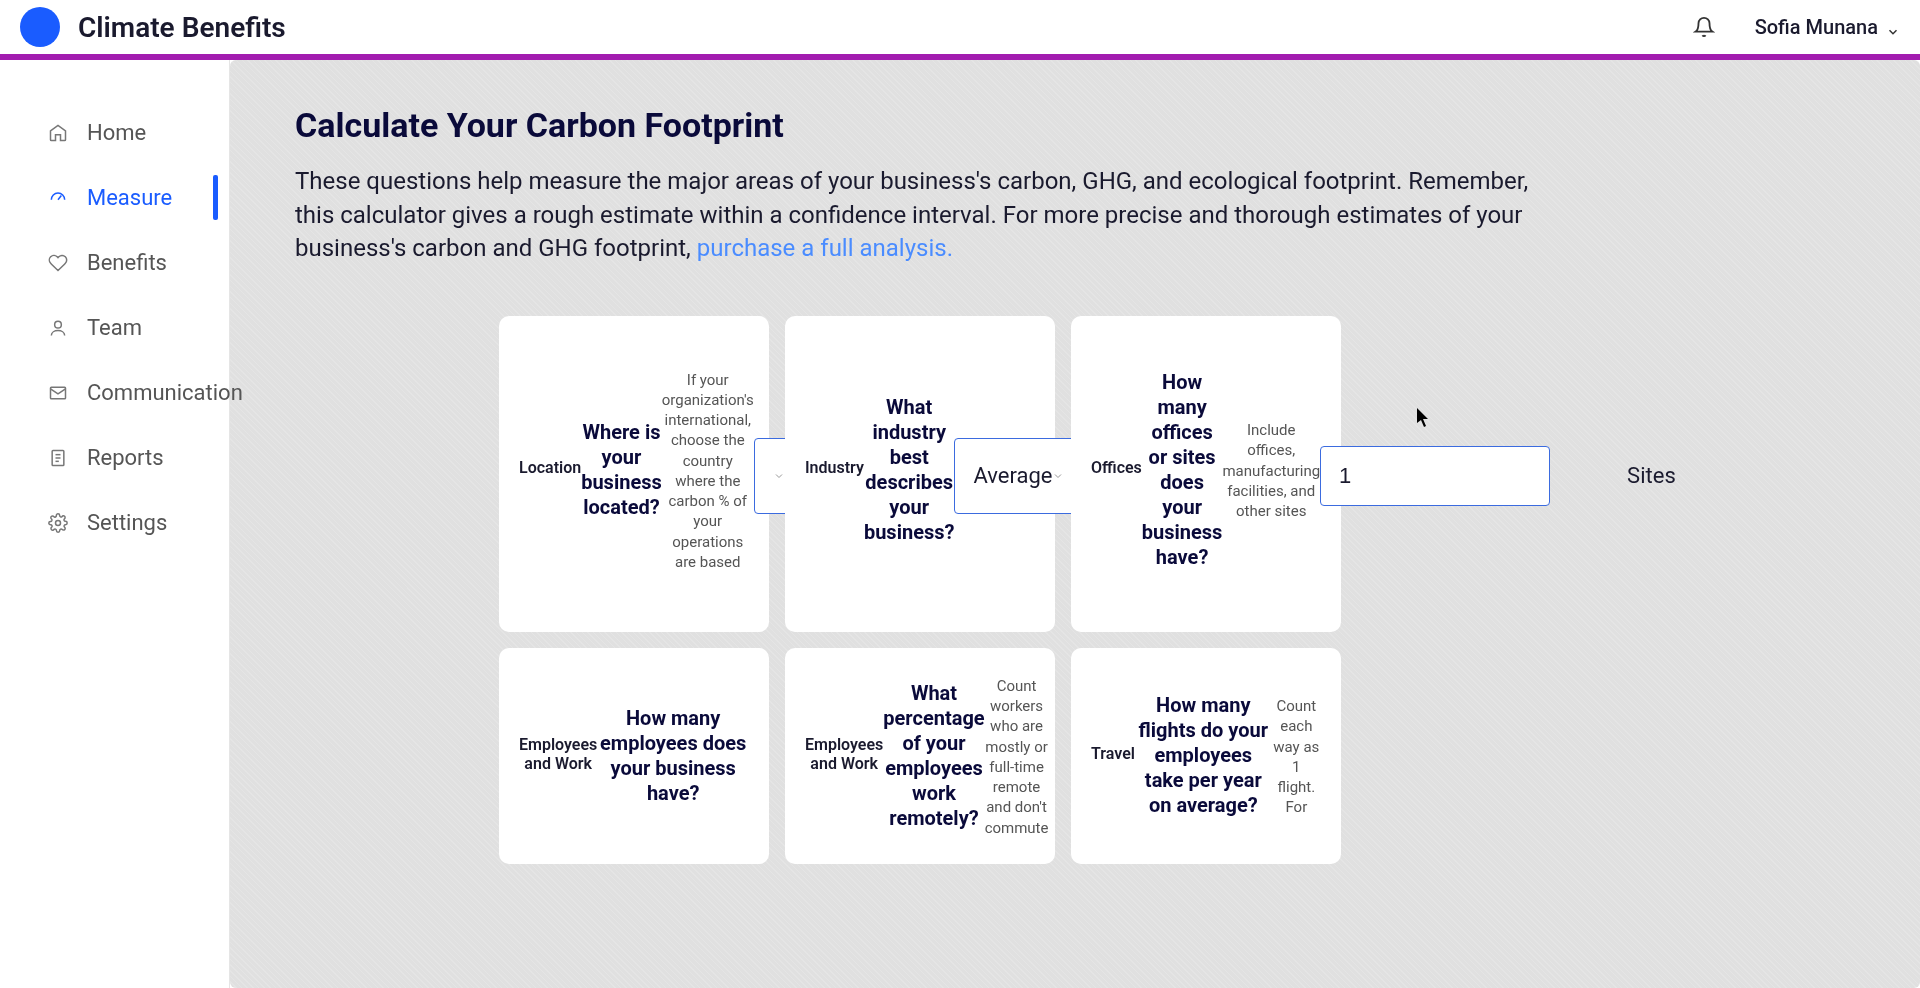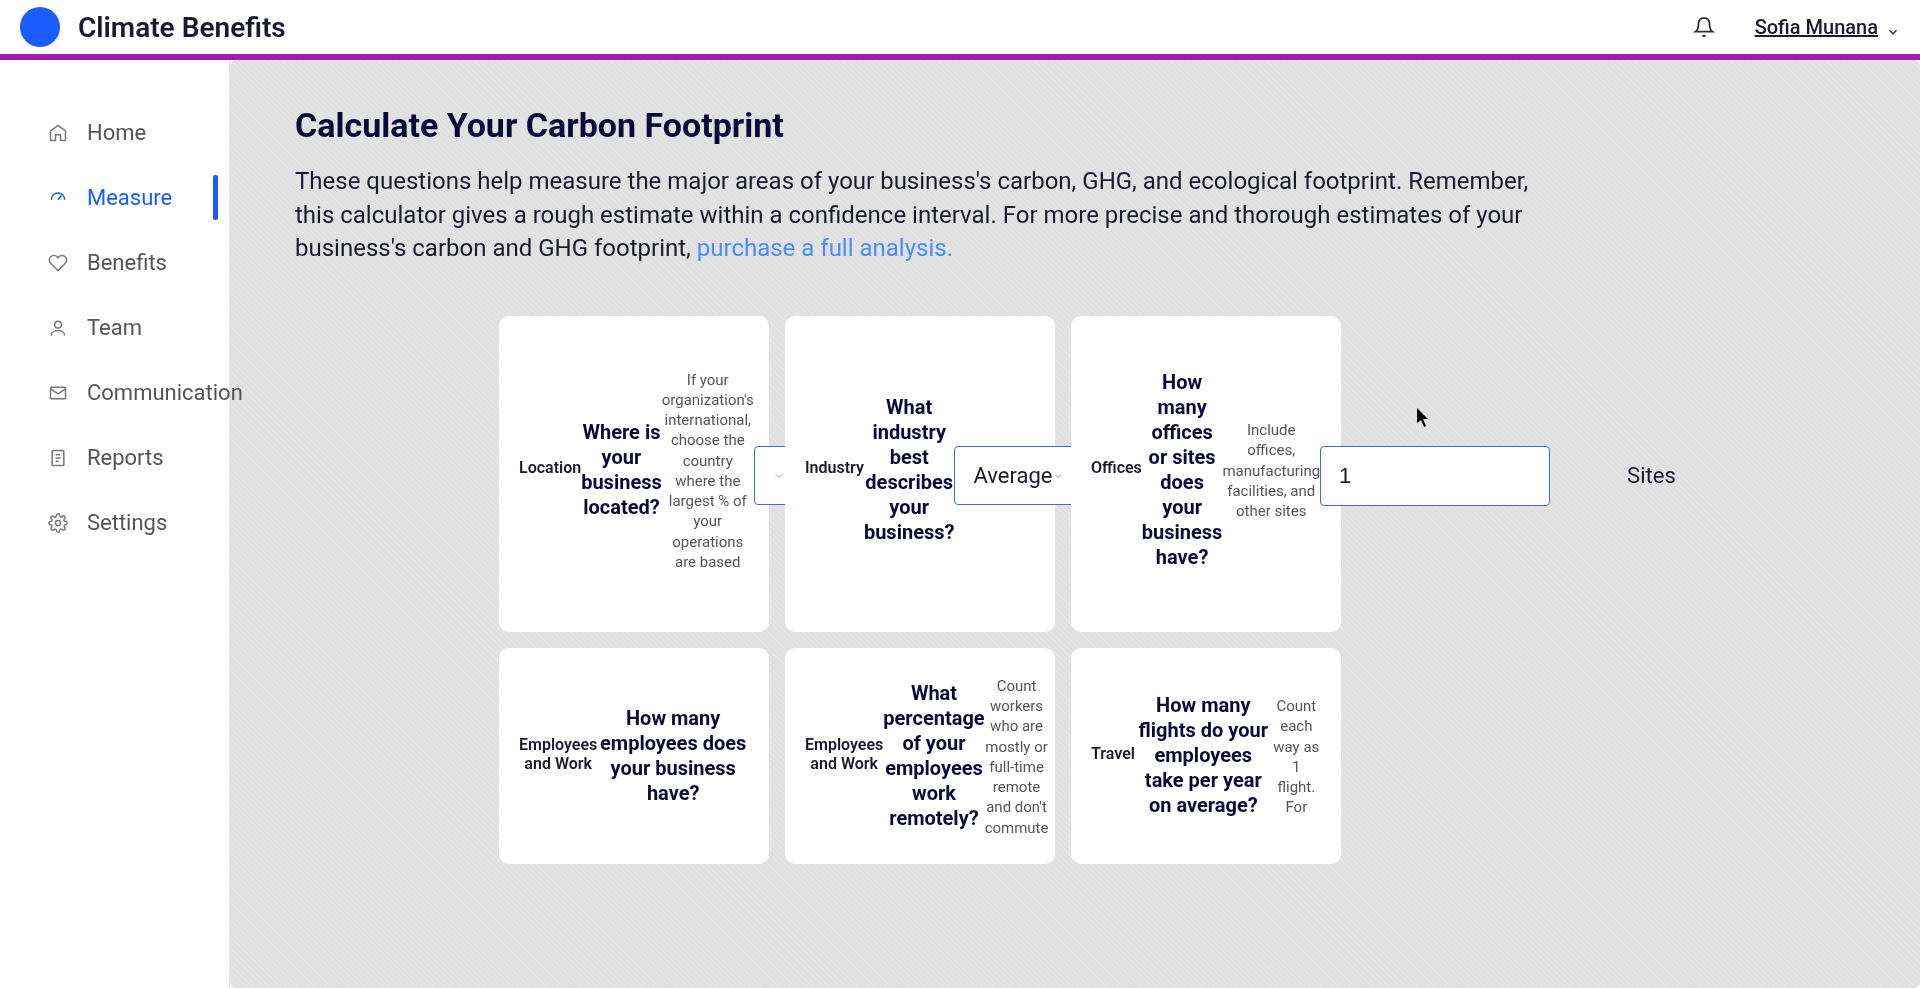--- a/index.html
+++ b/index.html
@@ -54,21 +54,20 @@
       cursor: pointer;
     }
     .user-menu {
       display: flex;
       align-items: flex-end;
       gap: 8px;
       font-size: 20px;
       font-weight: 500;
       cursor: pointer;
       color: #1a1a2e;
-      text-decoration: underline;
     }
     .app-body {
       display: flex;
       height: calc(100% - 60px);
     }
     .sidebar {
       width: 230px;
       background: #fff;
       padding: 40px 11px;
       border-right: 1px solid #e5e5e5;
@@ -169,21 +168,21 @@
       height: 1px;
       background: #d0d0d0;
       margin-top: auto;
       margin-bottom: 18px;
     }
     .card-input-wrap {
       width: 100%;
     }
     .select-box {
       width: 100%;
-      height: 59px;
+      height: 76px;
       border: 1.5px solid #3b6bdf;
       border-radius: 4px;
       background: #fff;
       display: flex;
       align-items: center;
       justify-content: space-between;
       padding: 0 18px;
       font-size: 22px;
       color: #1a1a2e;
       cursor: pointer;
@@ -331,21 +330,21 @@
     <h1 class="page-title">Calculate Your Carbon Footprint</h1>
     <p class="page-description">
       <span>These questions help measure the major areas of your business's carbon, GHG, and ecological footprint. Remember, this calculator gives a rough estimate within a confidence interval. For more precise and thorough estimates of your business's carbon and GHG footprint, </span><a href="#">purchase a full analysis.</a>
     </p>
 
     <div class="cards-grid">
 
       <div class="card">
         <div class="card-category">Location</div>
         <div class="card-question">Where is your business located?</div>
-        <div class="card-hint">If your organization's international, choose the country where the largest % of your operations are based</div>
+        <div class="card-hint">If your organization's international, choose the country where the carbon % of your operations are based</div>
         <div class="card-divider"></div>
         <div class="card-input-wrap">
           <div class="select-box">
             <span></span>
             <span class="chevron">
               <svg width="12" height="12" viewBox="0 0 24 24" fill="none" stroke="#999" stroke-width="2">
                   <polyline points="6 9 12 15 18 9"></polyline>
                 </svg>
             </span>
           </div>

